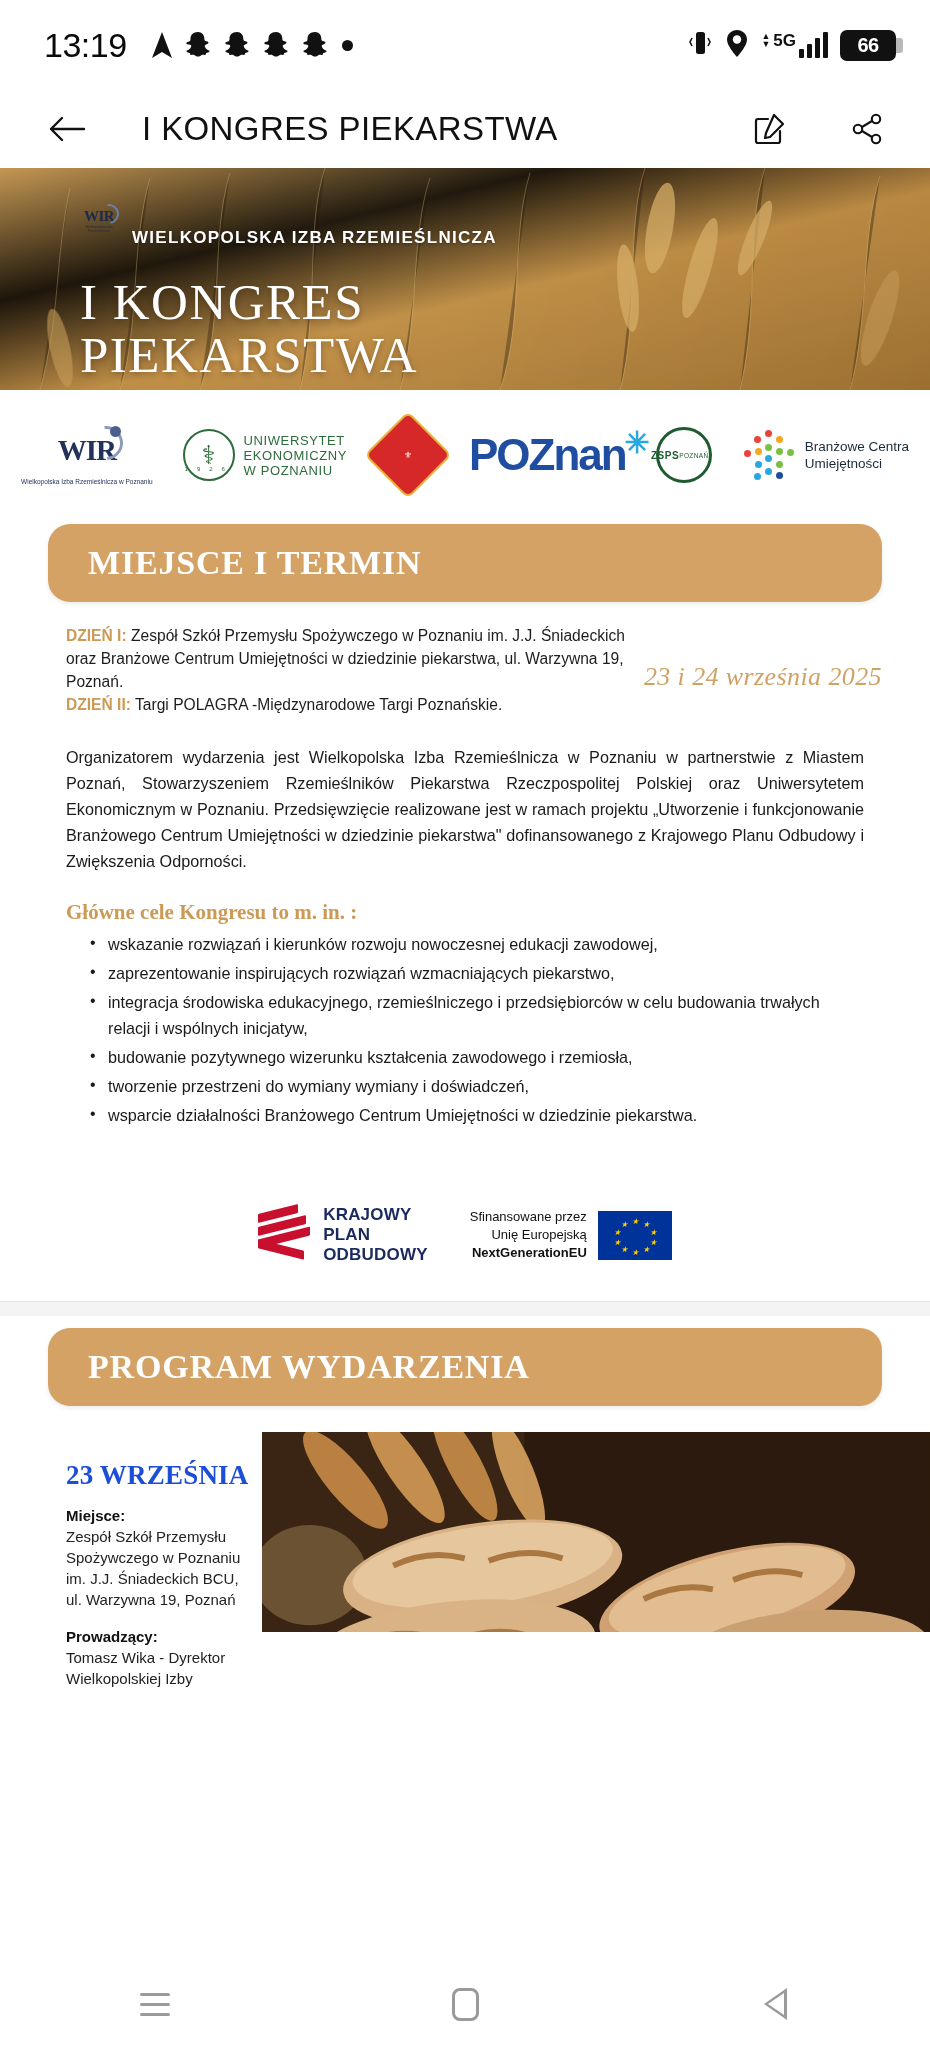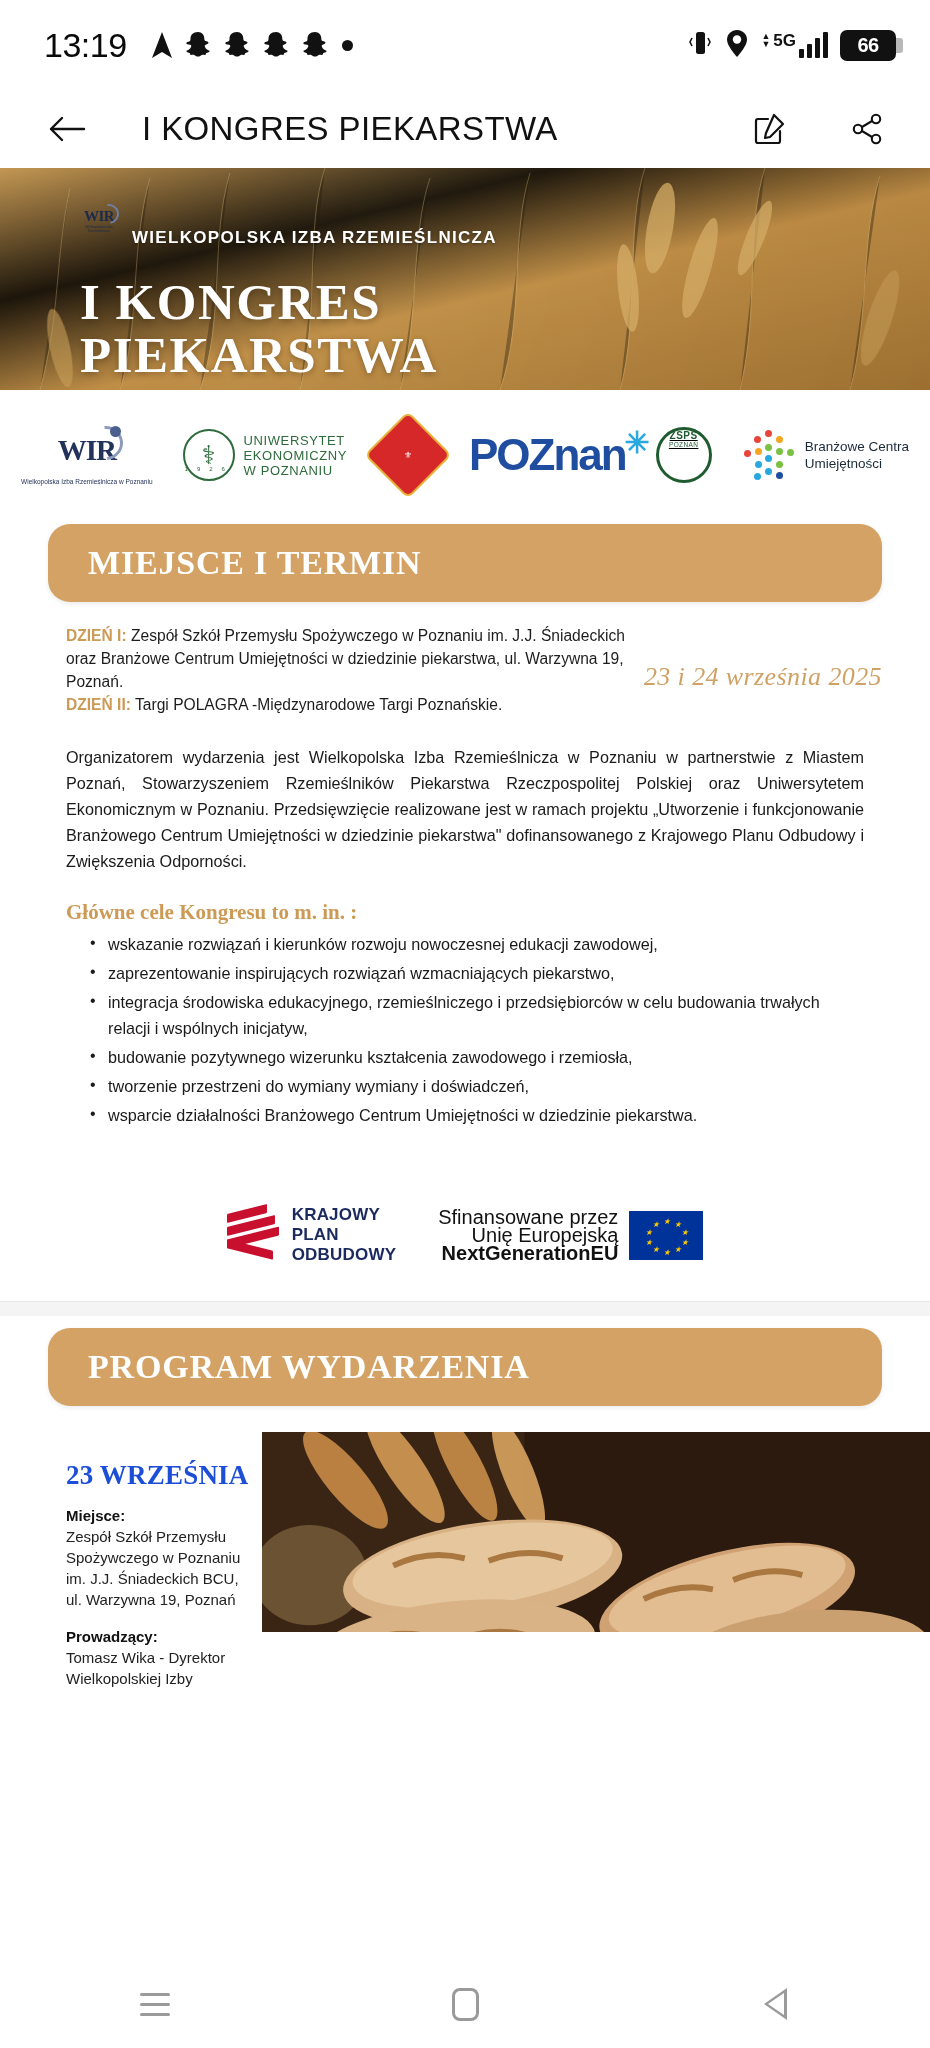--- a/index.html
+++ b/index.html
@@ -77,21 +77,21 @@
     position:absolute; right:-1px; top:1px; width:20px; height:20px;
     border:2px solid #6e7fa5; border-radius:50%; border-left-color:transparent; border-bottom-color:transparent;
     transform: rotate(35deg);
   }
   .hero-org {
     color: #fff; font-size: 17px; font-weight: 700; letter-spacing: 1.3px;
     text-shadow: 0 1px 3px rgba(0,0,0,.35);
     margin-top: 36px;
   }
   .hero-title {
-    font-family: "Liberation Serif", serif; color: #fff; font-weight: 700;
+    font-family: "Liberation Serif", serif; color: #fff; font-weight: 400;
     font-size: 51px; line-height: 53px; letter-spacing: 1.5px;
     margin-top: 28px; text-shadow: 0 2px 6px rgba(60,35,10,.4);
   }
   .hero-sub {
     font-family: "Liberation Serif", serif; font-style: italic; color: #fdf6e6;
     font-size: 25px; margin-top: 12px; letter-spacing: .3px;
     text-shadow: 0 1px 4px rgba(60,35,10,.45);
   }
 
   
@@ -119,21 +119,21 @@
   .uek-txt { font-size: 13px; color: #2e6b3c; line-height: 15px; letter-spacing: .6px; }
   .poz-crest {
     width: 62px; height: 62px; background: #d62828; transform: rotate(45deg);
     border: 2.5px solid #e8b23a; border-radius: 7px; display:flex; align-items:center; justify-content:center;
   }
   .poz-crest .inner { transform: rotate(-45deg); color:#fff; font-size: 9px; text-align:center; line-height:8px; }
   .poznan-word { font-size: 44px; font-weight: 700; color: #1f4ea1; letter-spacing: -2px; position: relative; line-height:44px; }
   .poznan-word .star { color: #29a8e0; font-size: 30px; position: absolute; top: -12px; right: -22px; }
   .zsps {
     width: 56px; height: 56px; border: 3px solid #1e5c30; border-radius: 50%;
-    display:flex; flex-direction:column; align-items:center; justify-content:flex-start;text-decoration:underline;
+    display:flex; flex-direction:row; align-items:center; justify-content:flex-end;
   }
   .zsps .a { font-size: 10px; font-weight: 700; color:#1e5c30; letter-spacing:.5px; }
   .zsps .b { font-size: 6.5px; color:#1e5c30; letter-spacing:.4px; }
   .bcu-dots { width: 54px; height: 54px; position: relative; }
   .bcu-dots i { position:absolute; width:7px; height:7px; border-radius:50%; }
   .bcu-txt { font-size: 13.5px; color: #1b2a38; line-height: 17px; }
 
   
   .section-pad { padding: 0 48px; }
   .banner {
@@ -177,21 +177,21 @@
     gap: 42px; padding: 74px 0 36px;
   }
   .kpo { display:flex; align-items:center; gap:11px; }
   .kpo-mark { width: 54px; height: 56px; position: relative; }
   .kpo-mark i { position:absolute; left:0; height:9px; background:#c8102e; border-radius:1px; }
   .kpo-txt { font-size: 17px; font-weight: 700; color: #1b2a5e; line-height: 20px; letter-spacing: .2px; }
   .pl-flag { width: 74px; height: 47px; border: 1px solid #d8d8d8; }
   .pl-flag .w { height: 50%; background: #fff; }
   .pl-flag .r { height: 50%; background: #d4213d; }
   .rp-txt { font-size: 16px; font-weight: 700; color: #111; line-height: 19px; }
-  .eu-txt { font-size: 20px; color: #111; line-height: 18px; text-align: right; }
+  .eu-txt { font-size: 13px; color: #111; line-height: 18px; text-align: right; }
   .eu-txt b { font-weight: 700; }
   .eu-flag {
     width: 74px; height: 49px; background: #003399; position: relative;
   }
   .eu-flag i { position: absolute; color: #ffcc00; font-size: 8px; line-height: 8px; }
 
   .divider { height: 1px; background: #e6e6e6; margin: 0; }
   .grayband { height: 14px; background: #f4f4f4; }
 
   

